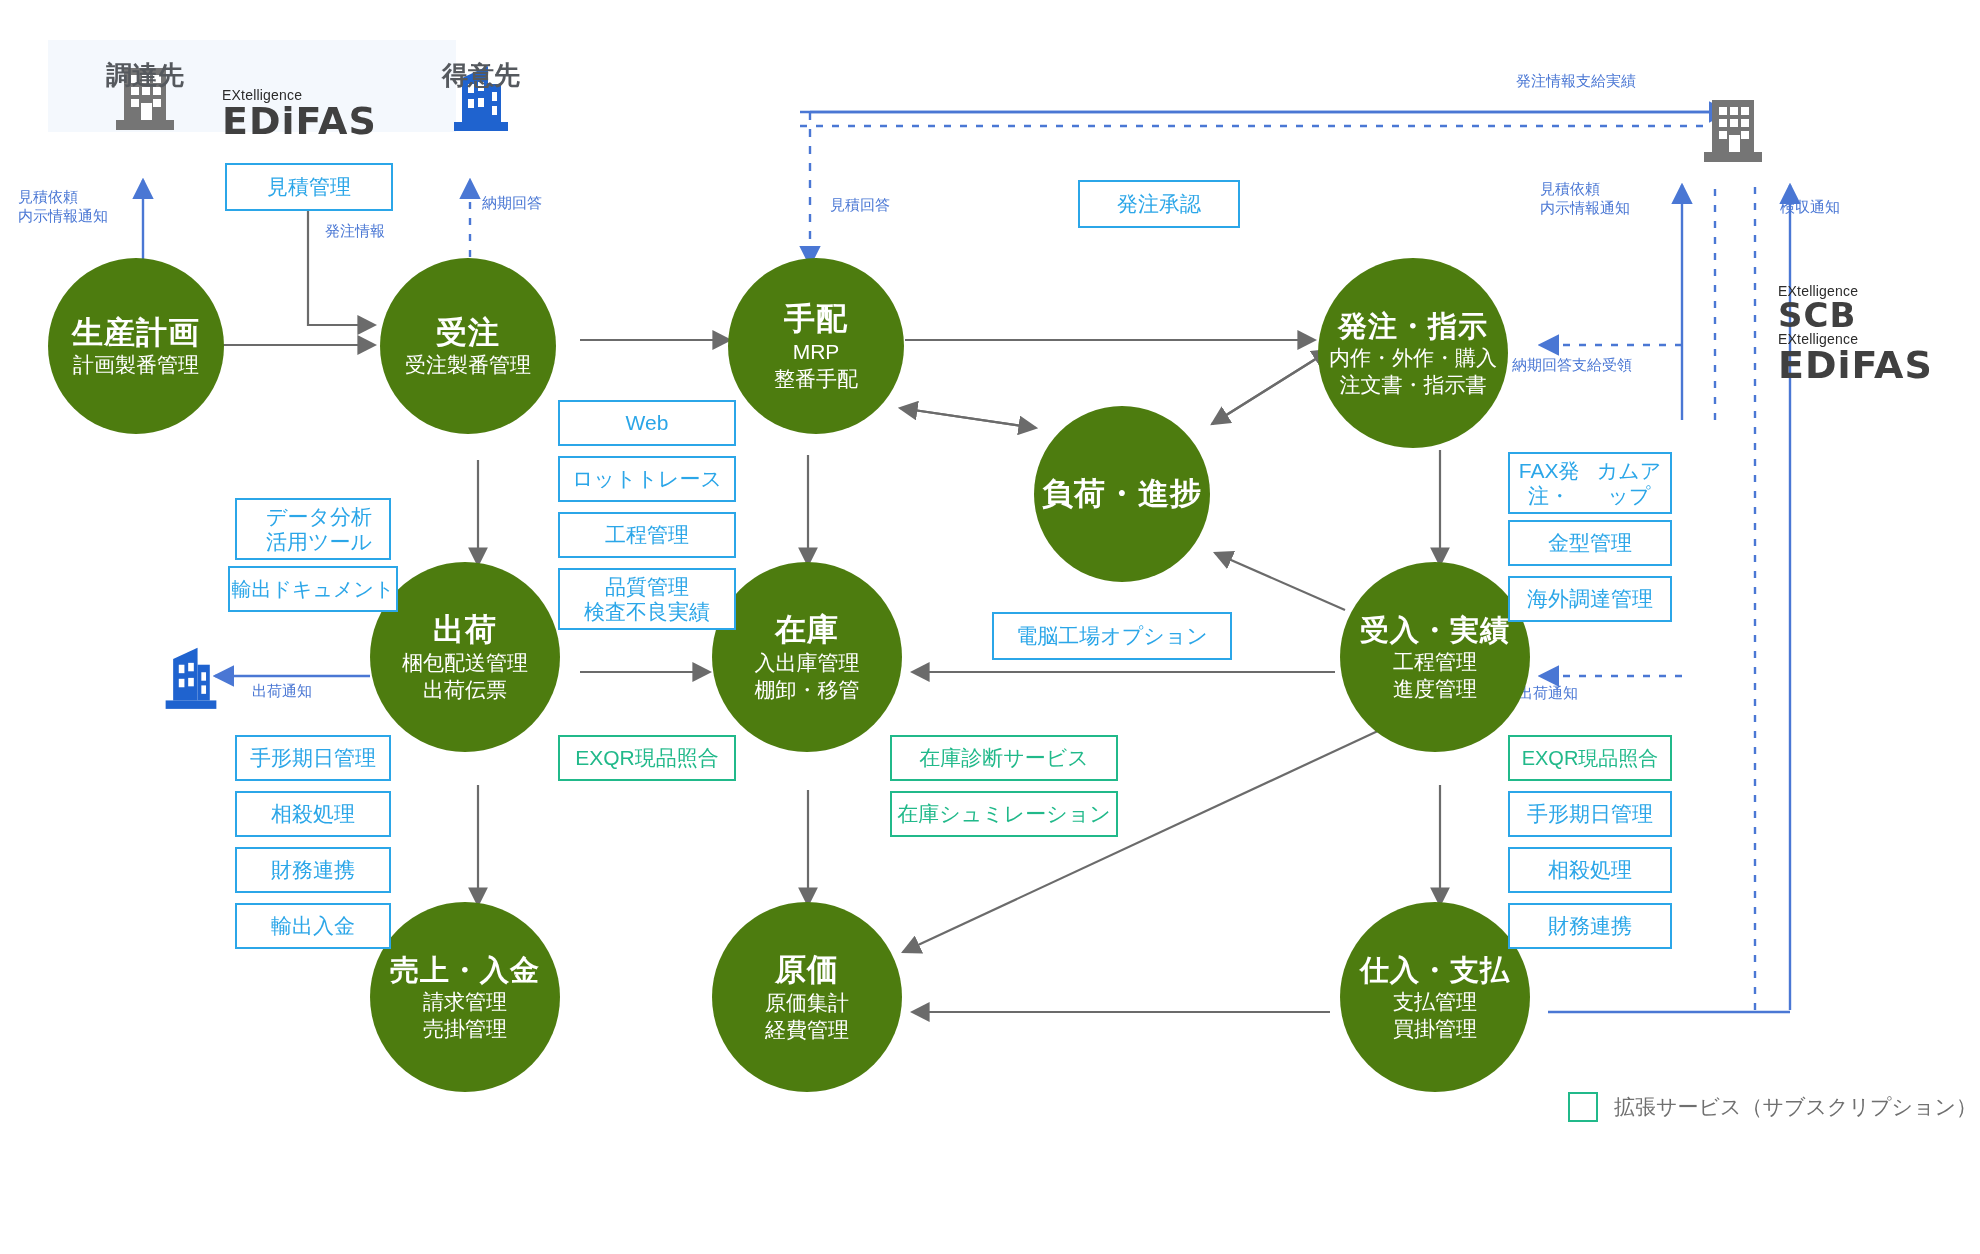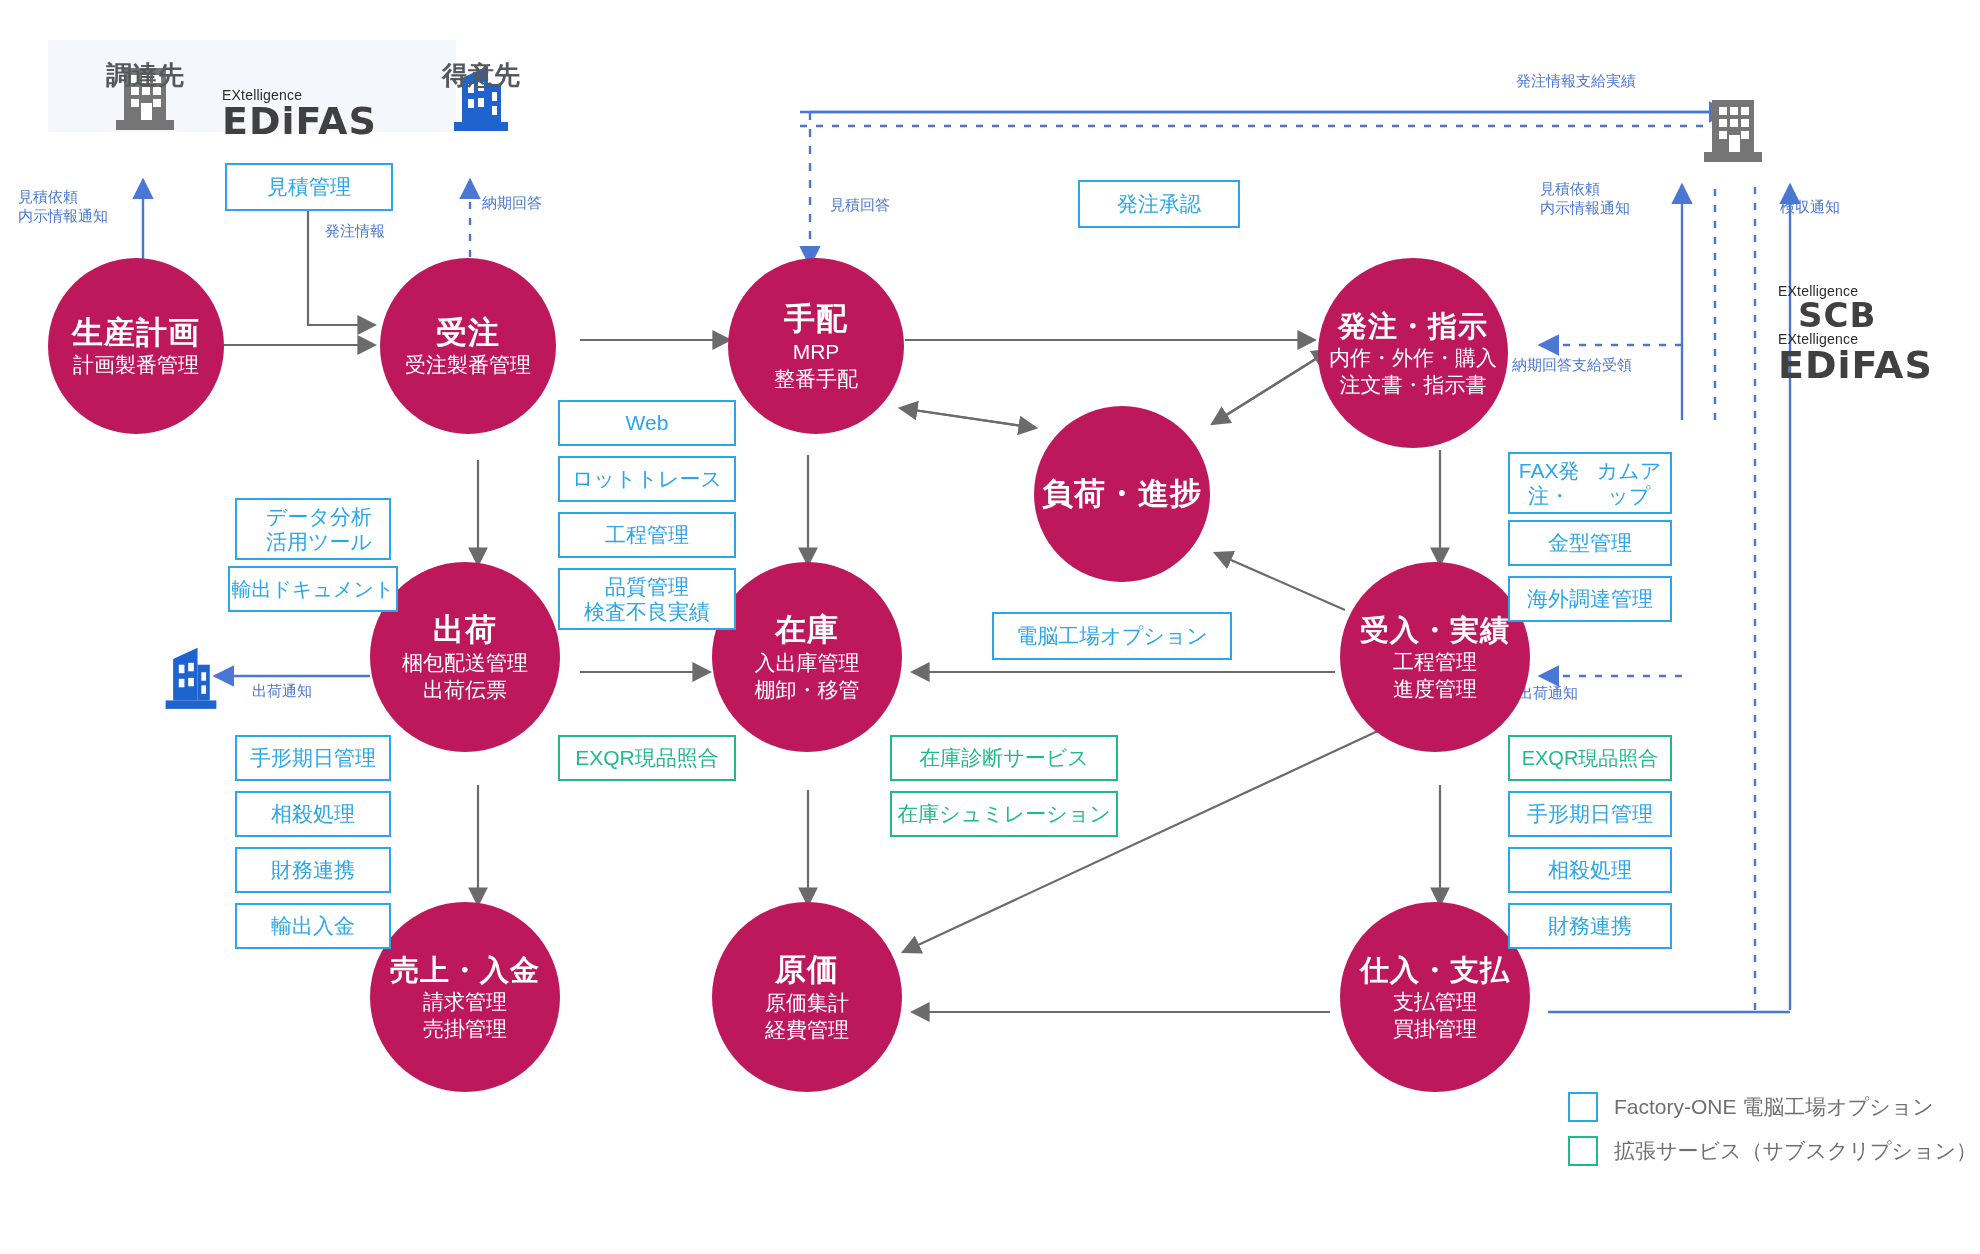--- a/index.html
+++ b/index.html
@@ -4,21 +4,21 @@
 <style>
   html,body{margin:0;padding:0;background:#ffffff;}
   body{width:1980px;height:1254px;position:relative;overflow:hidden;
        font-family:"Liberation Sans","DejaVu Sans",sans-serif;}
   #stage{position:absolute;left:0;top:0;width:1980px;height:1254px;}
 
   .panel{position:absolute;background:#f4f8fd;}
 
   svg.links{position:absolute;left:0;top:0;width:1980px;height:1254px;pointer-events:none;}
 
-  .node{position:absolute;border-radius:50%;background:#be185d;color:#fff;
+  .node{position:absolute;border-radius:50%;background:#4d7c0f;color:#fff;
         display:flex;flex-direction:column;align-items:center;justify-content:center;
         text-align:center;line-height:1.28;}
   .node .t{font-weight:bold;font-size:31px;letter-spacing:1px;}
   .node .s{font-size:21px;font-weight:normal;}
   .node.small .t{font-size:29px;}
 
   .opt{position:absolute;box-sizing:border-box;border:2px solid #2ba6e8;color:#2ba6e8;
        background:#fff;display:flex;align-items:center;justify-content:center;
        text-align:center;font-size:21px;line-height:1.2;}
   .opt.green{border-color:#21b98a;color:#21b98a;}
@@ -191,21 +191,21 @@
   <div class="hdr" style="left:100px;top:58px;width:90px;">調達先</div>
   <div class="hdr" style="left:436px;top:58px;width:90px;">得意先</div>
 
   <div class="logo" style="left:222px;top:88px;width:180px;">
     <div class="ex">EXtelligence</div>
     <div class="nm" style="font-size:38px;letter-spacing:1px;font-family:'DejaVu Sans',sans-serif;">EDiFAS</div>
   </div>
 
   <div class="logo" style="left:1778px;top:284px;width:170px;">
     <div class="ex">EXtelligence</div>
-    <div class="nm" style="font-size:34px;letter-spacing:1px;font-family:'DejaVu Sans',sans-serif;margin-left:20px;">SCB</div>
+    <div class="nm" style="font-size:34px;letter-spacing:1px;font-family:'DejaVu Sans',sans-serif;">SCB</div>
   </div>
 
   <div class="logo" style="left:1778px;top:332px;width:210px;">
     <div class="ex">EXtelligence</div>
     <div class="nm" style="font-size:38px;letter-spacing:1px;font-family:'DejaVu Sans',sans-serif;">EDiFAS</div>
   </div>
 
   <div class="lbl" style="left:18px;top:188px;width:125px;">見積依頼
 内示情報通知</div>
   <div class="lbl" style="left:325px;top:222px;width:110px;">発注情報</div>
@@ -318,22 +318,18 @@
   <div class="opt" style="left:1508px;top:520px;width:164px;height:46px;">金型管理</div>
   <div class="opt" style="left:1508px;top:576px;width:164px;height:46px;">海外調達管理</div>
 
   <div class="opt green" style="left:1508px;top:735px;width:164px;height:46px;font-size:20px;">EXQR現品照合</div>
   <div class="opt" style="left:1508px;top:791px;width:164px;height:46px;">手形期日管理</div>
   <div class="opt" style="left:1508px;top:847px;width:164px;height:46px;">相殺処理</div>
   <div class="opt" style="left:1508px;top:903px;width:164px;height:46px;">財務連携</div>
 
   <div class="legend" style="left:1568px;top:1092px;">
     <div class="row">
-      <span class="sw"></span>
-      <span class="tx">Factory-ONE 電脳工場オプション</span>
-    </div>
-    <div class="row">
       <span class="sw green"></span>
       <span class="tx">拡張サービス（サブスクリプション）</span>
     </div>
   </div>
 
 </div>
 
 </body></html>

